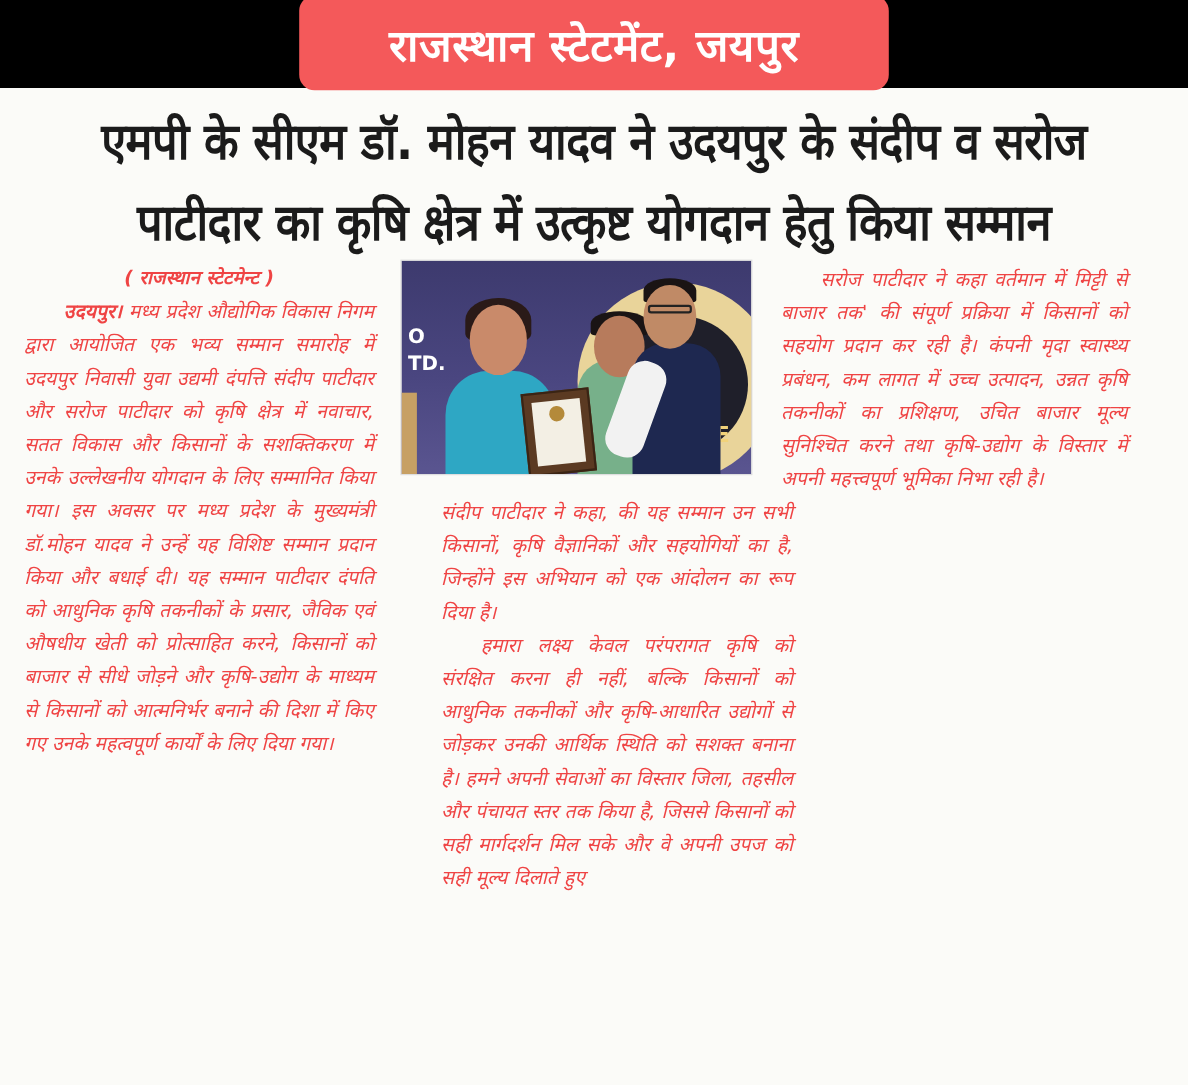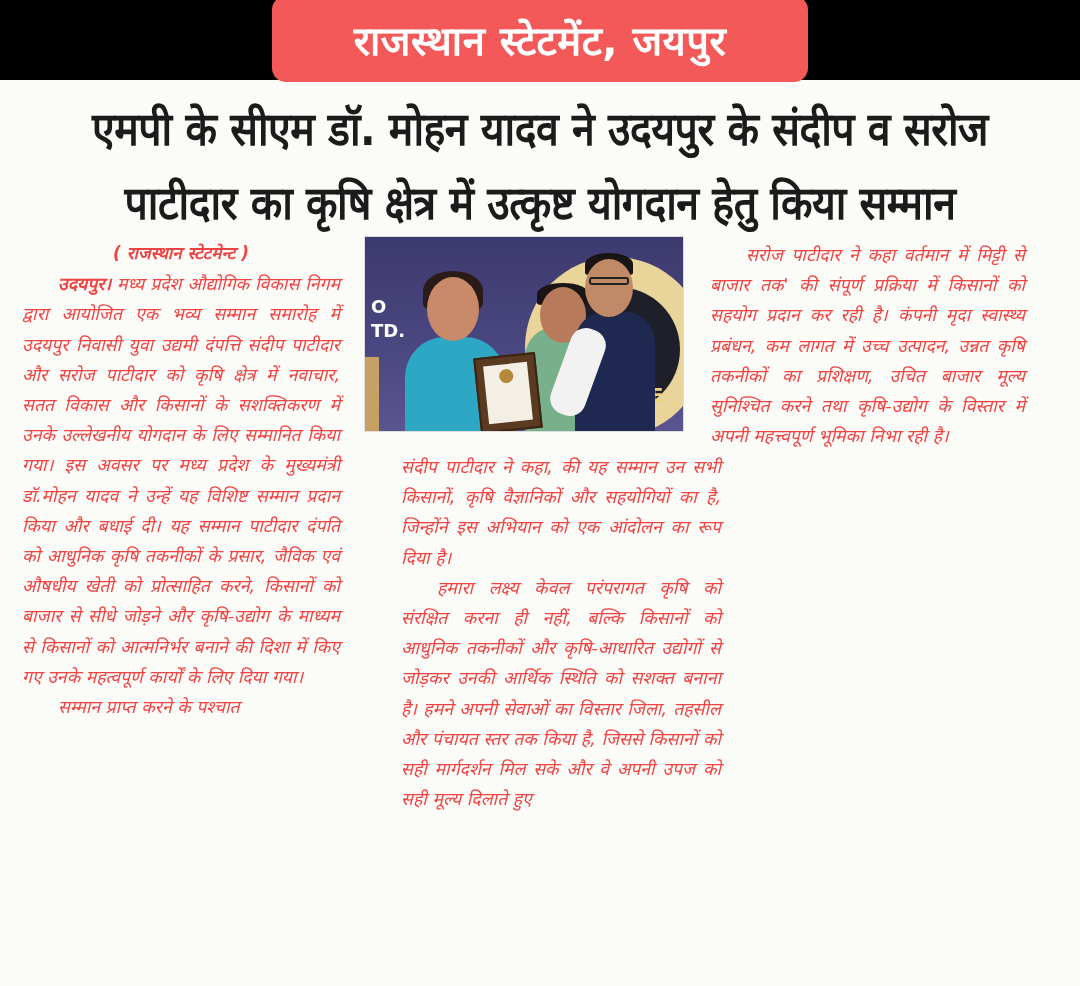--- a/index.html
+++ b/index.html
@@ -78,21 +78,20 @@
 <div class="banner">राजस्थान स्टेटमेंट, जयपुर</div>
 
 <div class="headline">
   <div>एमपी के सीएम डॉ. मोहन यादव ने उदयपुर के संदीप व सरोज</div>
   <div>पाटीदार का कृषि क्षेत्र में उत्कृष्ट योगदान हेतु किया सम्मान</div>
 </div>
 
 <div class="col col1">
   <p class="byline">( राजस्थान स्टेटमेन्ट )</p>
   <p class="indent"><span class="dateline">उदयपुर।</span><span> मध्य प्रदेश औद्योगिक विकास निगम द्वारा आयोजित एक भव्य सम्मान समारोह में उदयपुर निवासी युवा उद्यमी दंपत्ति संदीप पाटीदार और सरोज पाटीदार को कृषि क्षेत्र में नवाचार, सतत विकास और किसानों के सशक्तिकरण में उनके उल्लेखनीय योगदान के लिए सम्मानित किया गया। इस अवसर पर मध्य प्रदेश के मुख्यमंत्री डॉ.मोहन यादव ने उन्हें यह विशिष्ट सम्मान प्रदान किया और बधाई दी। यह सम्मान पाटीदार दंपति को आधुनिक कृषि तकनीकों के प्रसार, जैविक एवं औषधीय खेती को प्रोत्साहित करने, किसानों को बाजार से सीधे जोड़ने और कृषि-उद्योग के माध्यम से किसानों को आत्मनिर्भर बनाने की दिशा में किए गए उनके महत्वपूर्ण कार्यों के लिए दिया गया।</span></p>
-  <p class="indent">सम्मान प्राप्त करने के पश्चात</p>
 </div>
 
 <div class="photo">
   <div class="gear"></div>
   <div class="gear-inner"></div>
   <div class="logo-text">O<br>TD.</div>
   <div class="ce-text">Y<br>CE</div>
   <div class="left-edge"></div>
   <div class="woman-body"></div>
   <div class="woman-hair"></div>

